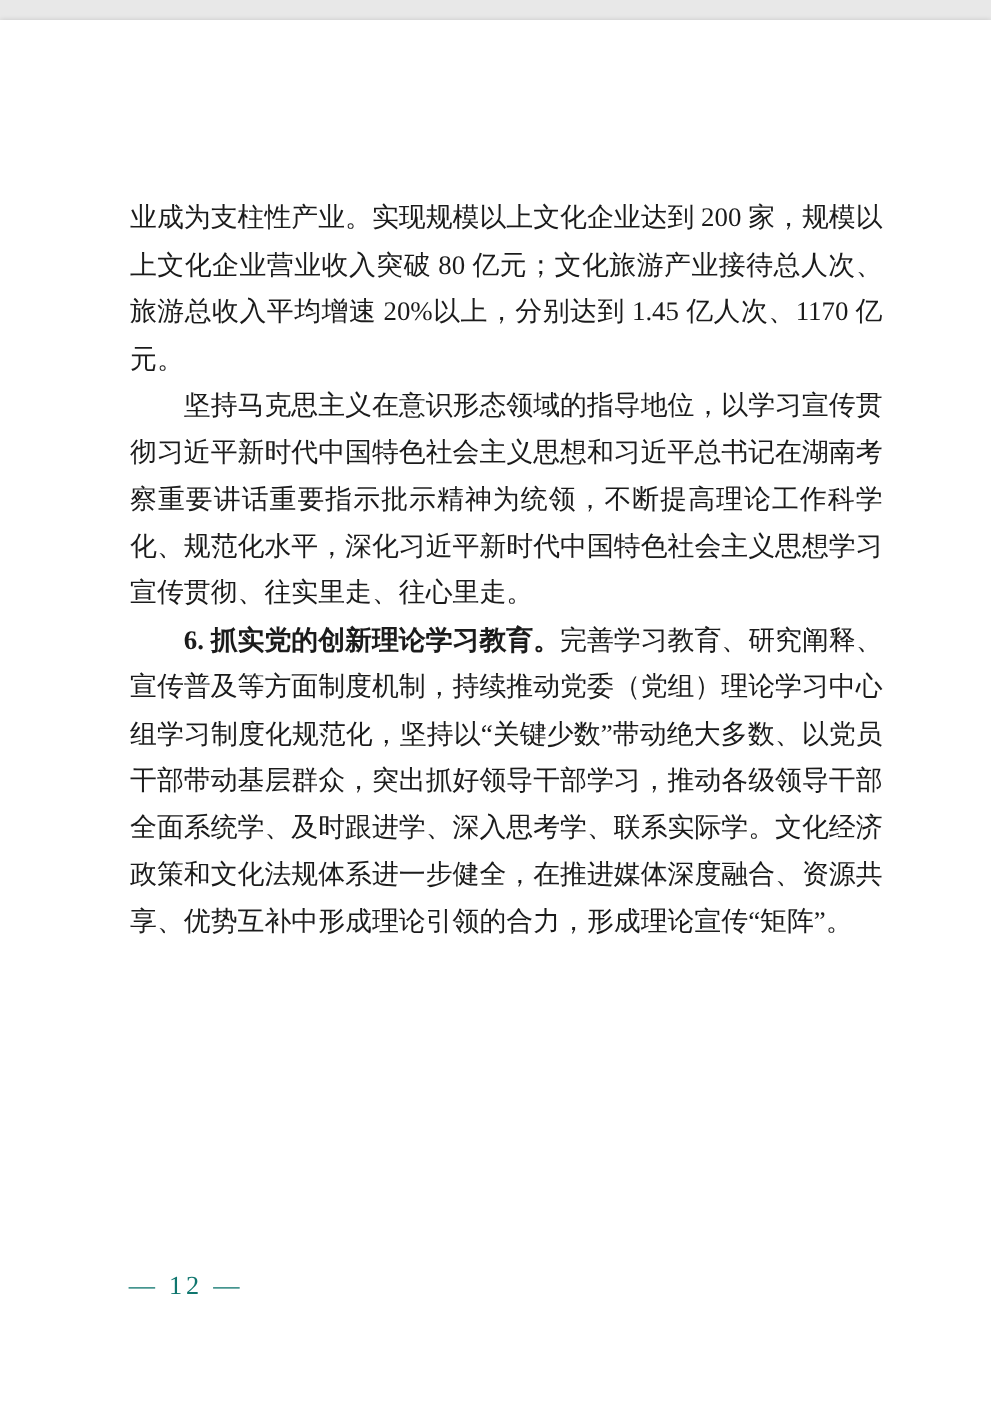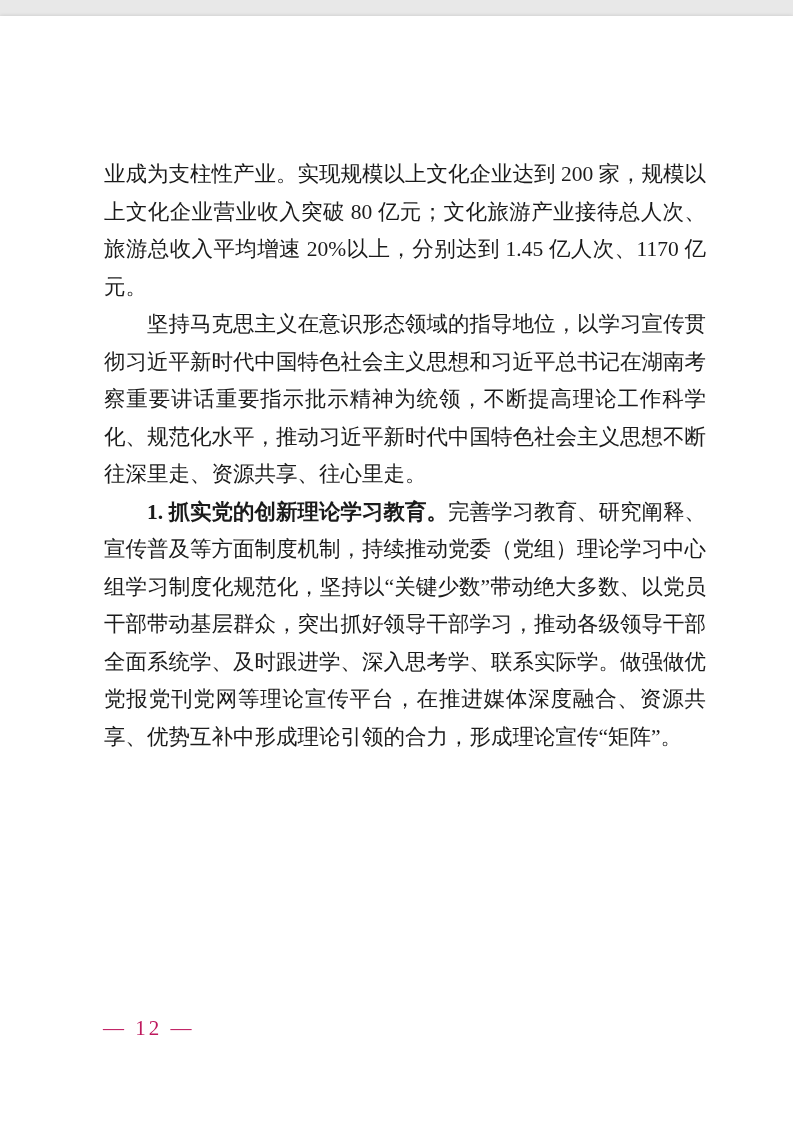--- a/index.html
+++ b/index.html
@@ -51,27 +51,27 @@
     font-weight: bold;
     font-style: italic; 
     letter-spacing: 0.2px;
   }
   .page-number {
     position: absolute;
     left: 103px;
     top: 1000px;
     font-size: 21px;
     letter-spacing: 3px;
-    color: #be185d;
+    color: #0f766e;
     font-family: "Liberation Serif", "DejaVu Serif", serif;
   }
 </style>
 </head>
 <body>
 
 <div class="page">
   <div class="doc-body">
       <p class="body"><span class="run-regular">业成为支柱性产业。实现规模以上文化企业达到 200 家，规模以上文化企业营业收入突破 80 亿元；文化旅游产业接待总人次、旅游总收入平均增速 20%以上，分别达到 1.45 亿人次、1170 亿元。</span></p>
-      <p class="body indent"><span class="run-regular">坚持马克思主义在意识形态领域的指导地位，以学习宣传贯彻习近平新时代中国特色社会主义思想和习近平总书记在湖南考察重要讲话重要指示批示精神为统领，不断提高理论工作科学化、规范化水平，推动习近平新时代中国特色社会主义思想不断往深里走、资源共享、往心里走。</span></p>
-      <p class="body indent"><span class="run-bold">1. 抓实党的创新理论学习教育。</span><span class="run-regular">完善学习教育、研究阐释、宣传普及等方面制度机制，持续推动党委（党组）理论学习中心组学习制度化规范化，坚持以“关键少数”带动绝大多数、以党员干部带动基层群众，突出抓好领导干部学习，推动各级领导干部全面系统学、及时跟进学、深入思考学、联系实际学。做强做优党报党刊党网等理论宣传平台，在推进媒体深度融合、资源共享、优势互补中形成理论引领的合力，形成理论宣传“矩阵”。</span></p>
+      <p class="body indent"><span class="run-regular">坚持马克思主义在意识形态领域的指导地位，以学习宣传贯彻习近平新时代中国特色社会主义思想和习近平总书记在湖南考察重要讲话重要指示批示精神为统领，不断提高理论工作科学化、规范化水平，深化习近平新时代中国特色社会主义思想学习宣传贯彻、往实里走、往心里走。</span></p>
+      <p class="body indent"><span class="run-bold">6. 抓实党的创新理论学习教育。</span><span class="run-regular">完善学习教育、研究阐释、宣传普及等方面制度机制，持续推动党委（党组）理论学习中心组学习制度化规范化，坚持以“关键少数”带动绝大多数、以党员干部带动基层群众，突出抓好领导干部学习，推动各级领导干部全面系统学、及时跟进学、深入思考学、联系实际学。文化经济政策和文化法规体系进一步健全，在推进媒体深度融合、资源共享、优势互补中形成理论引领的合力，形成理论宣传“矩阵”。</span></p>
     </div>
   <div class="page-number">— 12 —</div>
 </div>
 
 </body></html>

